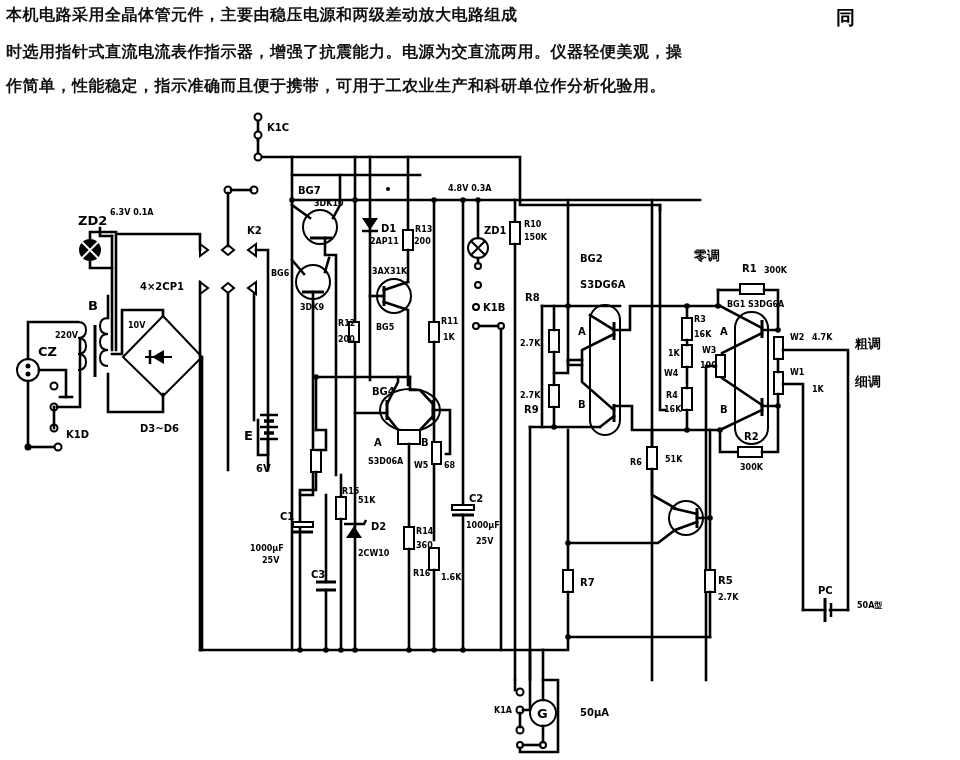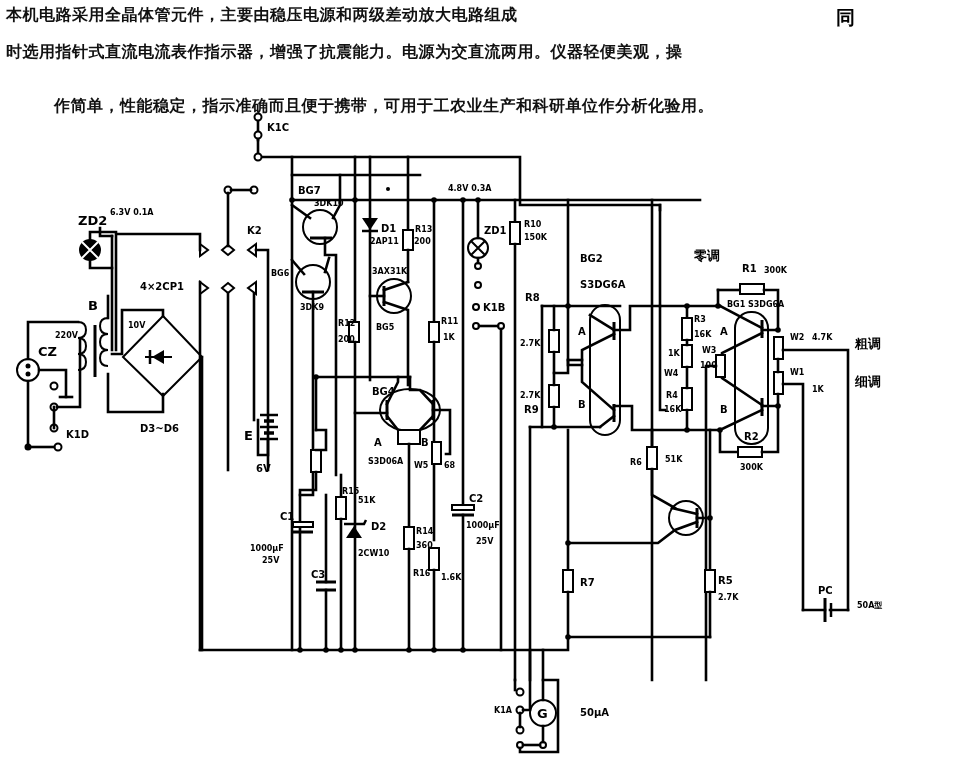--- a/index.html
+++ b/index.html
@@ -1,18 +1,18 @@
 <!DOCTYPE html>
 <html><head>
 <meta charset="utf-8">
 <style>
   html, body { margin:0; padding:0; background:#ffffff; }
   body { width:960px; height:760px; position:relative; overflow:hidden; font-family:"DejaVu Sans", sans-serif; color:#000; }
   .desc { position:absolute; left:6px; font-weight:bold; font-size:16px; letter-spacing:0.5px; white-space:nowrap; color:#111; font-family:"DejaVu Sans", sans-serif; }
-  #d1 { top:5px; } #d2 { top:42px; } #d3 { top:96px;margin-left:48px; }
+  #d1 { top:5px; } #d2 { top:42px; } #d3 { top:76px; }
   #d-same { position:absolute; left:836px; top:5px; font-weight:bold; font-size:19px; }
   svg { position:absolute; left:0; top:0; }
   svg .w { stroke:#000; stroke-width:2.6; fill:none; stroke-linecap:square; }
   svg .t { stroke:#000; stroke-width:2; fill:none; }
   svg .f { fill:#000; }
   svg text { font-family:"DejaVu Sans", sans-serif; fill:#000; font-weight:bold; }
   .lb { font-size:10px; }
   .lbs { font-size:8px; }
   .lbc { font-size:13px; }
 </style>

